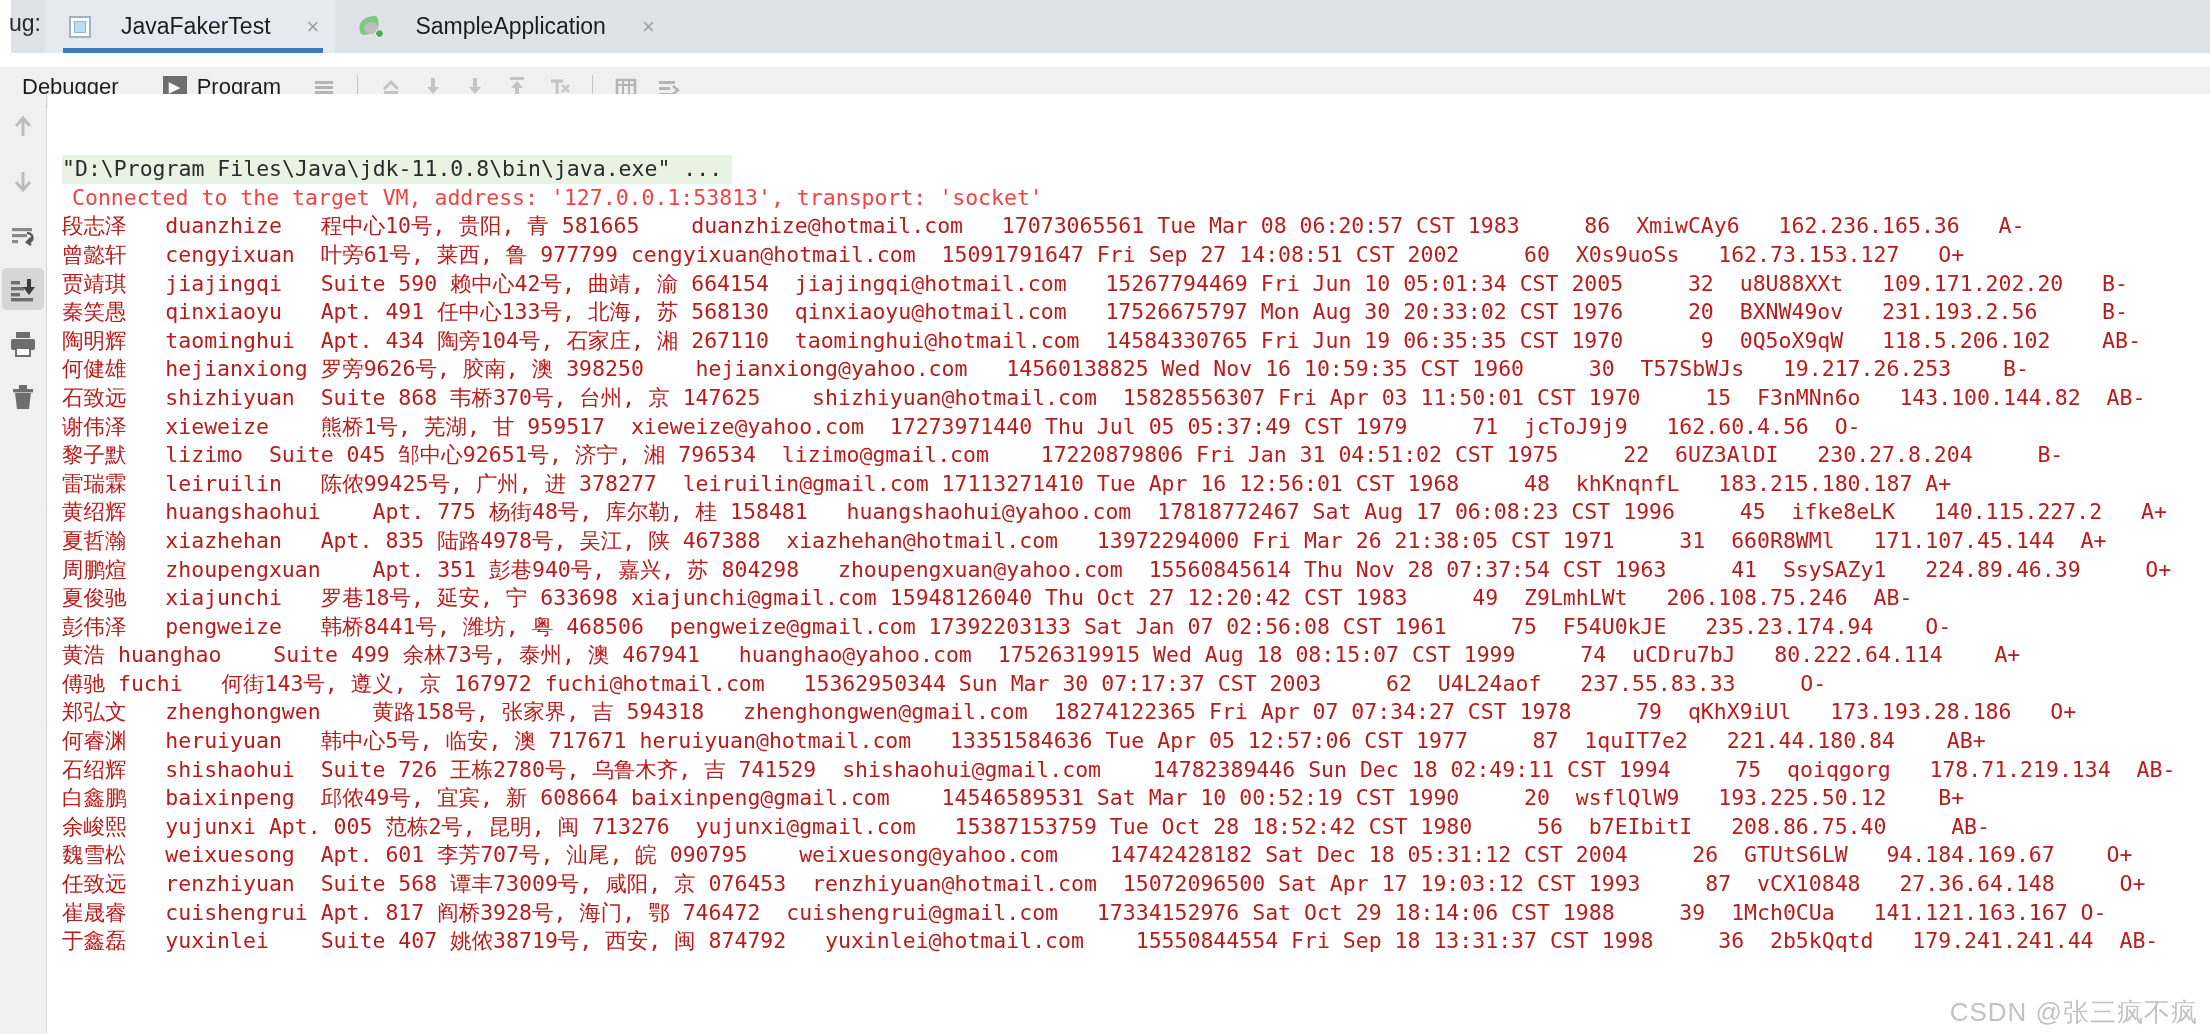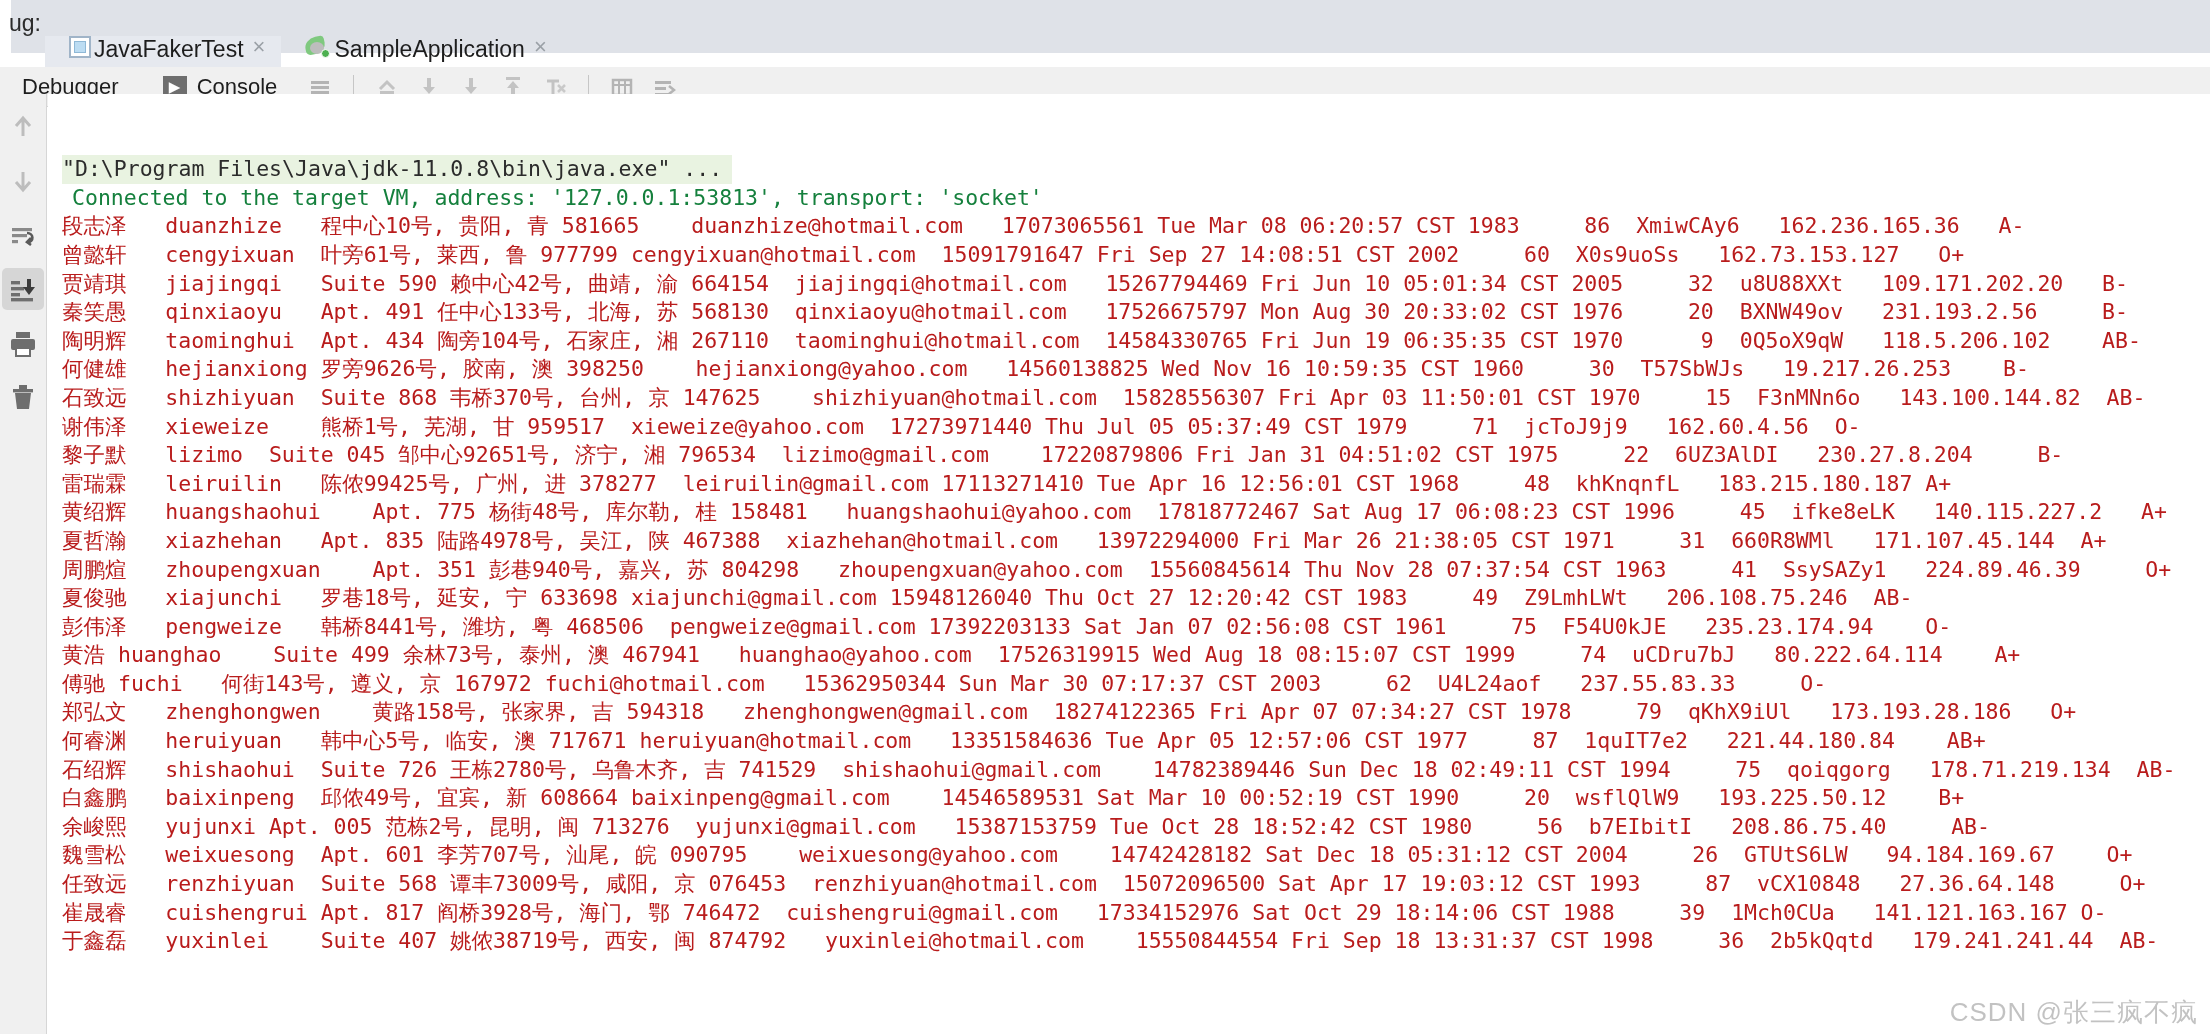--- a/index.html
+++ b/index.html
@@ -25,25 +25,24 @@
   }
   .tabstrip-label {
     font-size: 23px; color: #2b2b2b;
     padding: 10px 4px 0 4px;
     white-space: nowrap;
     margin-left: -6px;
   }
   .tab {
     position: relative;
     height: 53px;
-    display: flex; 
+    display: flex; align-items: center;
     padding: 0 16px 0 24px;
-    gap: 3px;
+    gap: 30px;
     cursor: default;
-    margin-top: 36px;
   }
   .tab.active { background: #e6e9ef; }
   .tab.active::after {
     content: "";
     position: absolute; left: 18px; right: 12px; bottom: 0;
     height: 5px; background: #3d7ab8;
   }
   .tab-title { font-size: 23px; color: #1d1d1d; white-space: nowrap; }
   .tab-close {
     font-size: 22px; color: #9aa0a6; line-height: 1;
@@ -141,21 +140,21 @@
     background: #ffffff;
     overflow: hidden;
     font-family: "DejaVu Sans Mono", "Liberation Mono", monospace;
     font-size: 21.5px;
     line-height: 28.6px;
     white-space: pre;
     padding-top: 4px;
   }
   .cline { height: 28.6px; padding-left: 14px; color:#b91c1c; }
   .cline.cmd { background:#e9f3e1; display:inline-block; padding-right:10px; color:#2b2b2b; }
-  .cline.info { color:#15803d;padding-left:24px; }
+  .cline.info { color:#ef4444;padding-left:24px; }
   .cmdwrap { height:28.6px; padding-left:14px; }
 
   
   .scroll-hint {
     position:absolute; right:0; top:94px; width:6px; height:940px;
     background:transparent;
   }
 
   
   .watermark {
@@ -192,21 +191,21 @@
   </div>
 
   <div class="subtoolbar">
 
     <div class="sub-tab">
       <span>Debugger</span>
     </div>
 
     <div class="sub-tab active">
       <span class="icon-consoleplay">▶</span>
-      <span>Console</span>
+      <span>Program</span>
     </div>
 
     <div class="tb-btn">
       <svg width="28" height="28" viewBox="0 0 28 28">
         <g fill="#b4b4b4">
           <rect x="5" y="8" width="18" height="3"></rect>
           <rect x="5" y="13" width="18" height="3"></rect>
           <rect x="5" y="18" width="18" height="3"></rect>
         </g>
       </svg>

